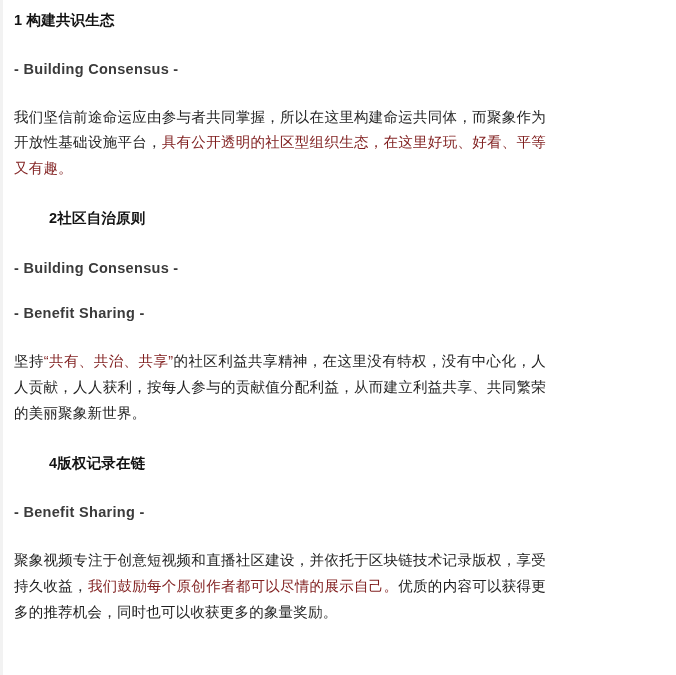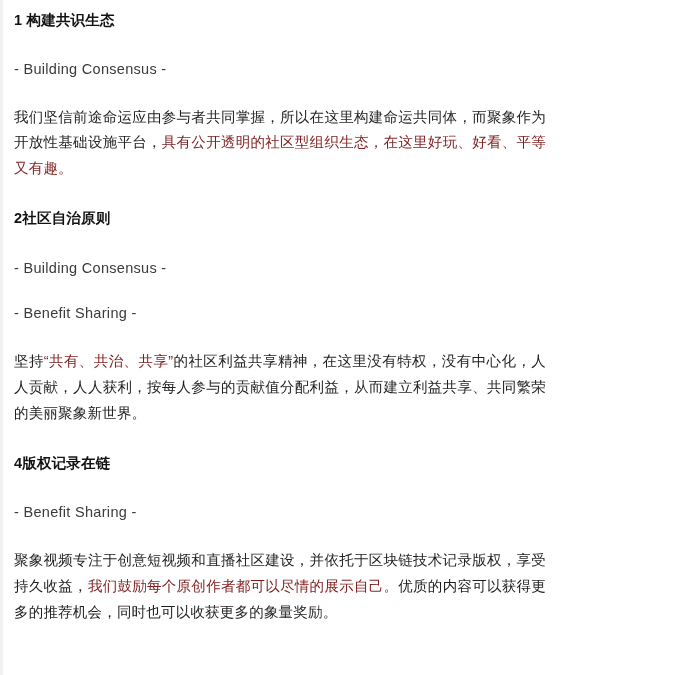--- a/index.html
+++ b/index.html
@@ -37,21 +37,21 @@
     font-size: 14.5px;
     font-weight: bold;
     line-height: 1.5;
     margin: 0 0 0 0;
     padding: 0;
     color: #121212;
     letter-spacing: 0.2px;
   }
   .subhead {
     font-size: 14.5px;
-    font-weight: normal;
+    font-weight: bold;
     color: #3b3b3b;
     line-height: 1.5;
     letter-spacing: 0.3px;
   }
   p.para {
     font-size: 14.5px;
     line-height: 1.78;
     color: #1f1f1f;
     margin: 0;
     padding: 0;
@@ -63,20 +63,21 @@
     color: #7f1d1d;
   }
   .blk {
     margin-bottom: 26px;
   }
   .blk.sub {
     margin-bottom: 24px;
   }
   .blk.hd {
     margin-bottom: 28px;
+    margin-left: 35px;
   }
   .blk.hd-first {
     margin-bottom: 27px;
   }
   .watermark {
     position: absolute;
     right: 14px;
     bottom: 16px;
     display: flex;
     align-items: center;

